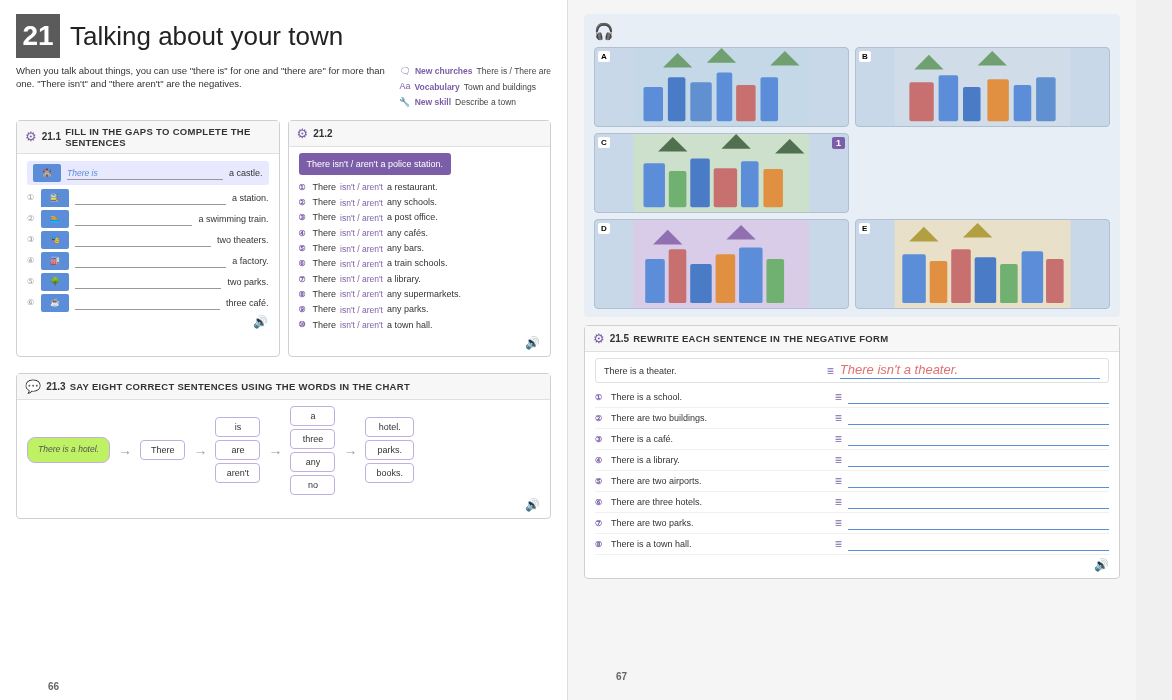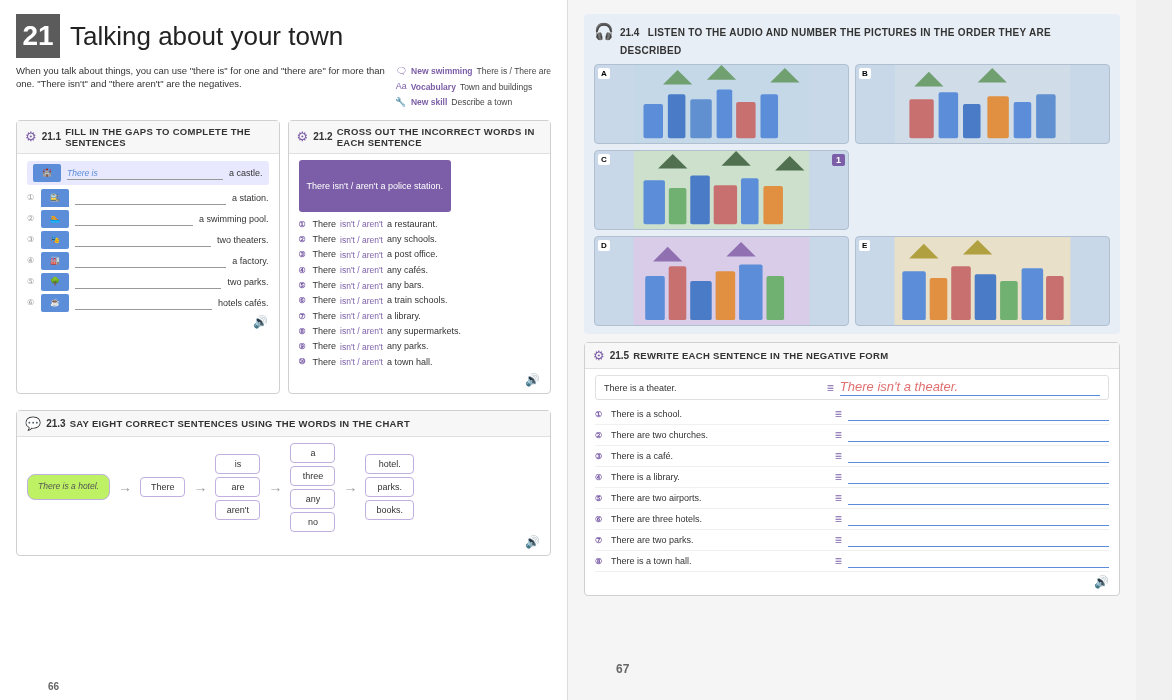--- a/index.html
+++ b/index.html
@@ -172,21 +172,21 @@
       gap: 6px;
     }
     
     .ex212-body {
       padding: 6px 10px;
     }
     .ex212-example {
       background: #7b5ea7;
       color: #fff;
       border-radius: 3px;
-      padding: 21px 8px;
+      padding: 6px 8px;
       font-size: 9px;
       margin-bottom: 5px;
       display: inline-block;
     }
     .ex212-list {
       list-style: none;
       font-size: 9px;
       color: #333;
       line-height: 1.7;
     }
@@ -408,21 +408,21 @@
     <div class="chapter-header">
       <div class="chapter-num">21</div>
       <div class="chapter-title">Talking about your town</div>
     </div>
 
     <div class="intro-row">
       <div class="intro-text">When you talk about things, you can use "there is" for one and "there are" for more than one. "There isn't" and "there aren't" are the negatives.</div>
       <div class="intro-labels">
         <div class="label-row">
           <span class="label-icon">🗨</span>
-          <span class="label-bold">New swimming</span>
+          <span class="label-bold">New churches</span>
           <span>There is / There are</span>
         </div>
         <div class="label-row">
           <span class="label-icon">Aa</span>
           <span class="label-bold">Vocabulary</span>
           <span>Town and buildings</span>
         </div>
         <div class="label-row">
           <span class="label-icon">🔧</span>
           <span class="label-bold">New skill</span>
@@ -453,21 +453,21 @@
             <div class="ex211-row">
               <span class="row-num">①</span>
               <div class="ex211-icon building" style="background:#5b8dd9;">🚉</div>
               <div class="ex211-line"></div>
               <span class="ex211-label">a station.</span>
             </div>
             <div class="ex211-row">
               <span class="row-num">②</span>
               <div class="ex211-icon">🏊</div>
               <div class="ex211-line"></div>
-              <span class="ex211-label">a swimming pool.</span>
+              <span class="ex211-label">a swimming train.</span>
             </div>
             <div class="ex211-row">
               <span class="row-num">③</span>
               <div class="ex211-icon">🎭</div>
               <div class="ex211-line"></div>
               <span class="ex211-label">two theaters.</span>
             </div>
             <div class="ex211-row">
               <span class="row-num">④</span>
               <div class="ex211-icon">🏭</div>
@@ -477,32 +477,31 @@
             <div class="ex211-row">
               <span class="row-num">⑤</span>
               <div class="ex211-icon">🌳</div>
               <div class="ex211-line"></div>
               <span class="ex211-label">two parks.</span>
             </div>
             <div class="ex211-row">
               <span class="row-num">⑥</span>
               <div class="ex211-icon">☕</div>
               <div class="ex211-line"></div>
-              <span class="ex211-label">hotels cafés.</span>
+              <span class="ex211-label">three café.</span>
             </div>
           </div>
           <div class="speaker-icon">🔊</div>
         </div>
       </div>
 
       <div class="section-box">
         <div class="section-header">
           <span class="section-gear">⚙</span>
           <span class="section-num">21.2</span>
-          <span class="section-title">CROSS OUT THE INCORRECT WORDS IN EACH SENTENCE</span>
         </div>
         <div class="ex212-body">
           <div class="ex212-example">There isn't / aren't a police station.</div>
           <ul class="ex212-list">
             <li>
               <span class="ex212-num">①</span>
               <span>There </span>
               <span class="slash-text">isn't / aren't</span>
               <span> a restaurant.</span>
             </li>
@@ -603,24 +602,20 @@
     </div>
 
     <div class="page-num page-num-left">66</div>
   </div>
 
   <div class="right-page">
 
     <div class="right-page-top">
       <div class="section-header-blue">
         <span class="headphone-icon">🎧</span>
-        <div>
-          <span class="section-num">21.4</span>
-          <span class="section-title-blue">LISTEN TO THE AUDIO AND NUMBER THE PICTURES IN THE ORDER THEY ARE DESCRIBED</span>
-        </div>
       </div>
 
       <div class="map-area">
 
         <div class="map-card">
           <div class="map-card-label">A</div>
           <svg width="100%" height="100%" viewBox="0 0 180 80">
             <rect width="180" height="80" fill="#c5d8e8"></rect>
             <rect x="10" y="40" width="20" height="35" fill="#5b8dd9" rx="2"></rect>
             <rect x="35" y="30" width="18" height="45" fill="#4a7bc7" rx="2"></rect>
@@ -719,21 +714,21 @@
 
         <ul class="ex215-list">
           <li>
             <span class="ex215-li-num">①</span>
             <span class="ex215-sentence">There is a school.</span>
             <span class="ex215-equals">≡</span>
             <div class="ex215-blank"></div>
           </li>
           <li>
             <span class="ex215-li-num">②</span>
-            <span class="ex215-sentence">There are two churches.</span>
+            <span class="ex215-sentence">There are two buildings.</span>
             <span class="ex215-equals">≡</span>
             <div class="ex215-blank"></div>
           </li>
           <li>
             <span class="ex215-li-num">③</span>
             <span class="ex215-sentence">There is a café.</span>
             <span class="ex215-equals">≡</span>
             <div class="ex215-blank"></div>
           </li>
           <li>
@@ -764,15 +759,15 @@
             <span class="ex215-li-num">⑧</span>
             <span class="ex215-sentence">There is a town hall.</span>
             <span class="ex215-equals">≡</span>
             <div class="ex215-blank"></div>
           </li>
         </ul>
         <div class="speaker-icon">🔊</div>
       </div>
     </div>
 
-    <div class="page-num" style="position:absolute;bottom:24px;left:16px;font-size:12px;color:#666;font-weight:bold;">67</div>
+    <div class="page-num" style="position:absolute;bottom:18px;left:16px;font-size:10px;color:#666;font-weight:bold;">67</div>
   </div>
 </div>
 
 </body></html>

